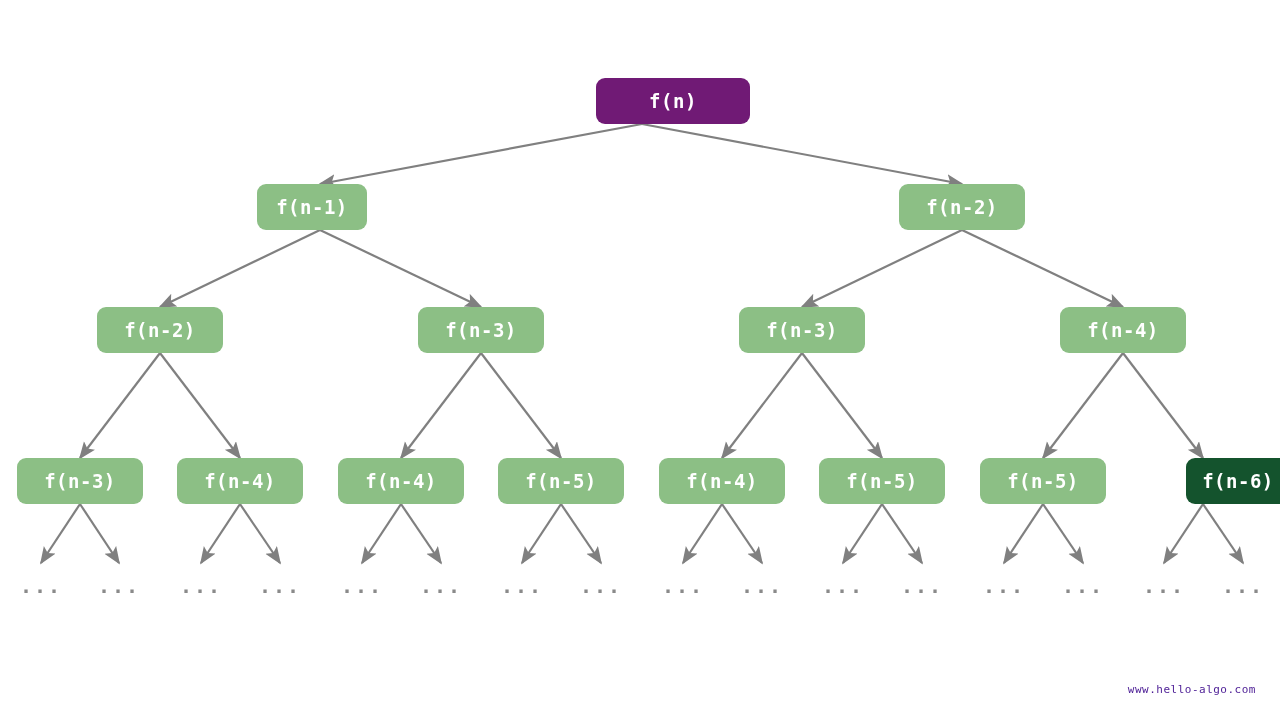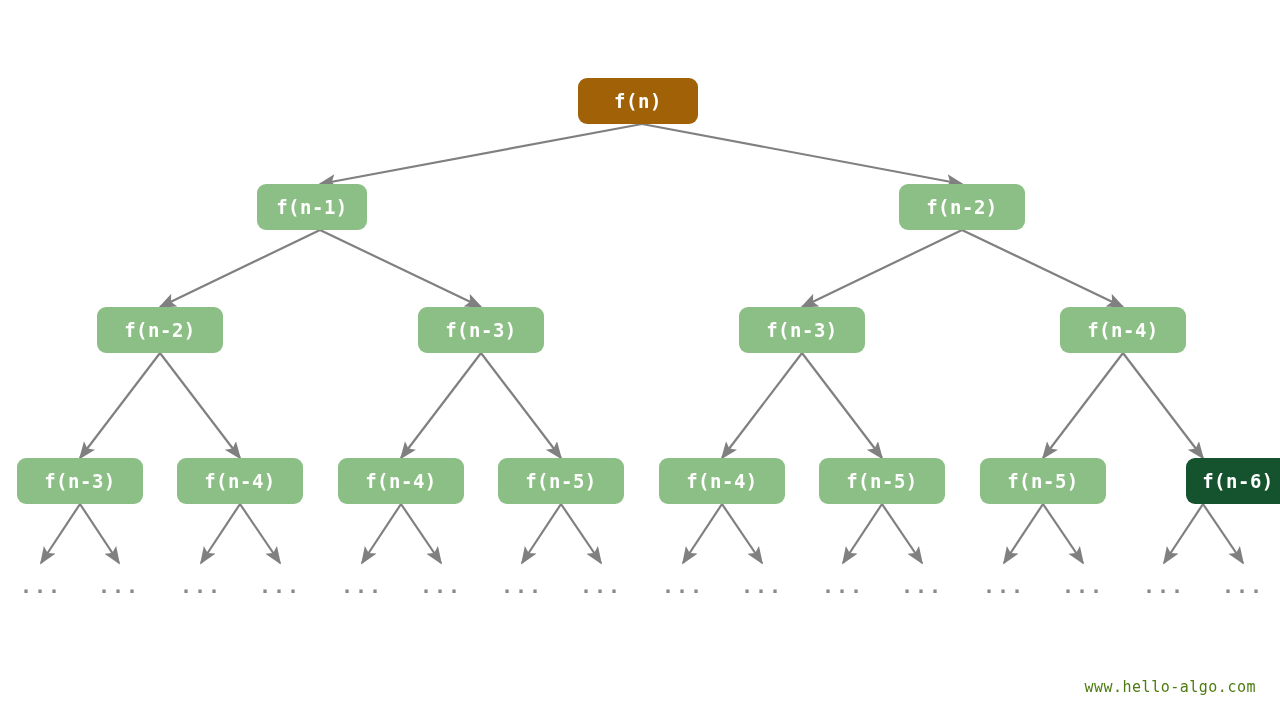--- a/index.html
+++ b/index.html
@@ -48,23 +48,23 @@
     letter-spacing: 2px;
     line-height: 1;
     transform: translate(-50%, -50%);
     z-index: 2;
     white-space: nowrap;
   }
   #watermark {
     position: absolute;
     right: 24px;
     bottom: 24px;
-    color: #4d7c0f;
+    color: #4c1d95;
     font-family: "DejaVu Sans Mono", "Liberation Mono", monospace;
-    font-size: 15px;
+    font-size: 11px;
     letter-spacing: 0.5px;
     white-space: nowrap;
   }
 </style>
 </head>
 <body>
 
 <div id="canvas">
 
   <svg id="edge-layer" width="1280" height="720" viewBox="0 0 1280 720" xmlns="http://www.w3.org/2000/svg">
@@ -101,21 +101,21 @@
         <line x1="882" y1="504" x2="843" y2="563" stroke="#808080" stroke-width="2.2" stroke-linecap="butt" marker-end="url(#arrowhead)"></line>
         <line x1="882" y1="504" x2="922" y2="563" stroke="#808080" stroke-width="2.2" stroke-linecap="butt" marker-end="url(#arrowhead)"></line>
         <line x1="1043" y1="504" x2="1004" y2="563" stroke="#808080" stroke-width="2.2" stroke-linecap="butt" marker-end="url(#arrowhead)"></line>
         <line x1="1043" y1="504" x2="1083" y2="563" stroke="#808080" stroke-width="2.2" stroke-linecap="butt" marker-end="url(#arrowhead)"></line>
         <line x1="1203" y1="504" x2="1164" y2="563" stroke="#808080" stroke-width="2.2" stroke-linecap="butt" marker-end="url(#arrowhead)"></line>
         <line x1="1203" y1="504" x2="1243" y2="563" stroke="#808080" stroke-width="2.2" stroke-linecap="butt" marker-end="url(#arrowhead)"></line>
       </g>
   </svg>
 
   <div id="nodes-group">
-      <div class="node" style="width: 120px; height: 46px; left: 578px; top: 78px; background: #a16207; color: rgb(255, 255, 255);">f(n)</div>
+      <div class="node" style="width: 154px; height: 46px; left: 596px; top: 78px; background: #701a75; color: rgb(255, 255, 255);">f(n)</div>
       <div class="node" style="width: 110px; height: 46px; left: 257px; top: 184px; background: rgb(140, 191, 133); color: rgb(255, 255, 255);">f(n-1)</div>
       <div class="node" style="width: 126px; height: 46px; left: 899px; top: 184px; background: rgb(140, 191, 133); color: rgb(255, 255, 255);">f(n-2)</div>
       <div class="node" style="width: 126px; height: 46px; left: 97px; top: 307px; background: rgb(140, 191, 133); color: rgb(255, 255, 255);">f(n-2)</div>
       <div class="node" style="width: 126px; height: 46px; left: 418px; top: 307px; background: rgb(140, 191, 133); color: rgb(255, 255, 255);">f(n-3)</div>
       <div class="node" style="width: 126px; height: 46px; left: 739px; top: 307px; background: rgb(140, 191, 133); color: rgb(255, 255, 255);">f(n-3)</div>
       <div class="node" style="width: 126px; height: 46px; left: 1060px; top: 307px; background: rgb(140, 191, 133); color: rgb(255, 255, 255);">f(n-4)</div>
       <div class="node" style="width: 126px; height: 46px; left: 17px; top: 458px; background: rgb(140, 191, 133); color: rgb(255, 255, 255);">f(n-3)</div>
       <div class="node" style="width: 126px; height: 46px; left: 177px; top: 458px; background: rgb(140, 191, 133); color: rgb(255, 255, 255);">f(n-4)</div>
       <div class="node" style="width: 126px; height: 46px; left: 338px; top: 458px; background: rgb(140, 191, 133); color: rgb(255, 255, 255);">f(n-4)</div>
       <div class="node" style="width: 126px; height: 46px; left: 498px; top: 458px; background: rgb(140, 191, 133); color: rgb(255, 255, 255);">f(n-5)</div>

